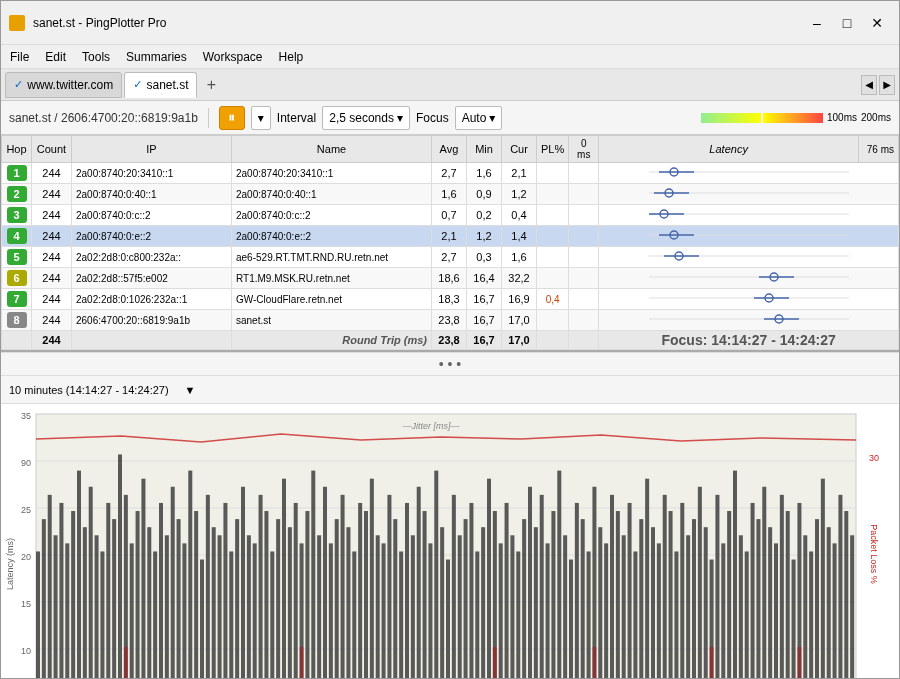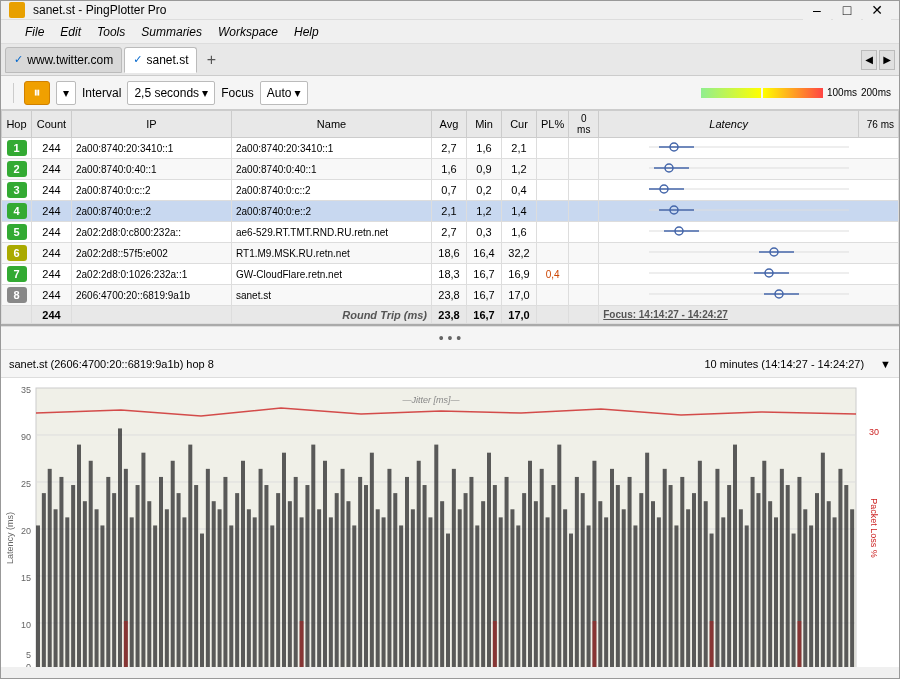--- a/index.html
+++ b/index.html
@@ -1,26 +1,26 @@
 <!DOCTYPE html>
 <html><head>
   <meta charset="utf-8">
   <style>
     * { box-sizing: border-box; margin: 0; padding: 0; }
     body { font-family: 'Segoe UI', Tahoma, sans-serif; font-size: 12px; background: #f0f0f0; color: #000; width: 900px; height: 679px; overflow: hidden; border: 1px solid #999; }
     
     
-    #titlebar { background: #f0f0f0; height: 19px; display: flex; align-items: center; padding: 0 8px; border-bottom: 1px solid #ddd; justify-content: space-between; }
+    #titlebar { background: #f0f0f0; height: 44px; display: flex; align-items: center; padding: 0 8px; border-bottom: 1px solid #ddd; justify-content: space-between; }
     #titlebar-left { display: flex; align-items: center; gap: 8px; }
     #titlebar-icon { width: 16px; height: 16px; background: #e8a000; border-radius: 2px; }
     #titlebar-controls { display: flex; gap: 2px; }
     .title-btn { width: 28px; height: 22px; background: #f0f0f0; border: none; cursor: pointer; font-size: 14px; display: flex; align-items: center; justify-content: center; }
     
     
-    #menubar { background: #f0f0f0; height: 24px; display: flex; align-items: center; padding: 0 16px; border-bottom: 1px solid #ddd; font-style: italic; }
+    #menubar { background: #f0f0f0; height: 24px; display: flex; align-items: center; padding: 0 1px; border-bottom: 1px solid #ddd; }
     .menu-item { padding: 2px 8px; cursor: pointer; font-size: 12px; }
     
     
     #tabbar { background: #e8e8e8; height: 32px; display: flex; align-items: center; padding: 0 4px; border-bottom: 1px solid #ccc; gap: 2px; }
     .tab { display: flex; align-items: center; height: 26px; padding: 0 8px; background: #d8d8d8; border: 1px solid #bbb; border-radius: 3px 3px 0 0; cursor: pointer; gap: 4px; font-size: 12px; }
     .tab.active { background: #fff; border-bottom-color: #fff; }
     .tab-check { color: #0066cc; font-size: 11px; }
     .tab-add { width: 24px; height: 24px; background: transparent; border: 1px solid transparent; border-radius: 3px; cursor: pointer; font-size: 16px; display: flex; align-items: center; justify-content: center; color: #555; }
     #tab-nav { margin-left: auto; display: flex; gap: 2px; }
     .tab-nav-btn { width: 16px; height: 20px; background: #e0e0e0; border: 1px solid #bbb; cursor: pointer; font-size: 10px; display: flex; align-items: center; justify-content: center; }
@@ -99,20 +99,21 @@
     <span>sanet.st</span>
   </div>
   <div class="tab-add">+</div>
   <div id="tab-nav">
     <div class="tab-nav-btn">◀</div>
     <div class="tab-nav-btn">▶</div>
   </div>
 </div>
 
 <div id="toolbar">
+  <span id="target-label">sanet.st / 2606:4700:20::6819:9a1b</span>
   <div class="toolbar-sep"></div>
   <div class="pause-btn">
     <span style="color:white;font-size:14px;">⏸</span>
   </div>
   <button class="dropdown-btn">
     <span>▾</span>
   </button>
   <span id="interval-label">Interval</span>
   <button class="dropdown-btn">
     <span>2,5 seconds</span>
@@ -318,31 +319,30 @@
         <tr style="background:#e8e8e8; font-weight:bold;">
           <td></td>
           <td>244</td>
           <td></td>
           <td style="text-align:right; font-style:italic; color:#555;">Round Trip (ms)</td>
           <td>23,8</td>
           <td>16,7</td>
           <td>17,0</td>
           <td></td>
           <td></td>
-          <td colspan="2" style="text-align:left; font-size:10px; color:#555;text-decoration:underline;">Focus: 14:14:27 - 14:24:27</td>
+          <td colspan="2" style="text-align:center; font-size:14px; color:#555;">Focus: 14:14:27 - 14:24:27</td>
         </tr>
       </tfoot>
     </table>
   </div>
 
   <div class="divider-dots">• • •</div>
 
   <div id="chart-area" style="flex: 1; overflow: hidden; position: relative;">
     <div id="chart-header">
-      <span>sanet.st (2606:4700:20::6819:9a1b) hop 8</span>
       <span style="display:flex;align-items:flex-start;gap:16px;">
         <span>10 minutes (14:14:27 - 14:24:27)</span>
         <span style="cursor:pointer;">▼</span>
       </span>
     </div>
     <div id="chart-container" style="position:relative; height: calc(100% - 28px);">
       <svg id="chart-svg" xmlns="http://www.w3.org/2000/svg" style="width:100%;height:100%;">
 
         <rect x="0" y="0" width="100%" height="100%" fill="#fff"></rect>
 

